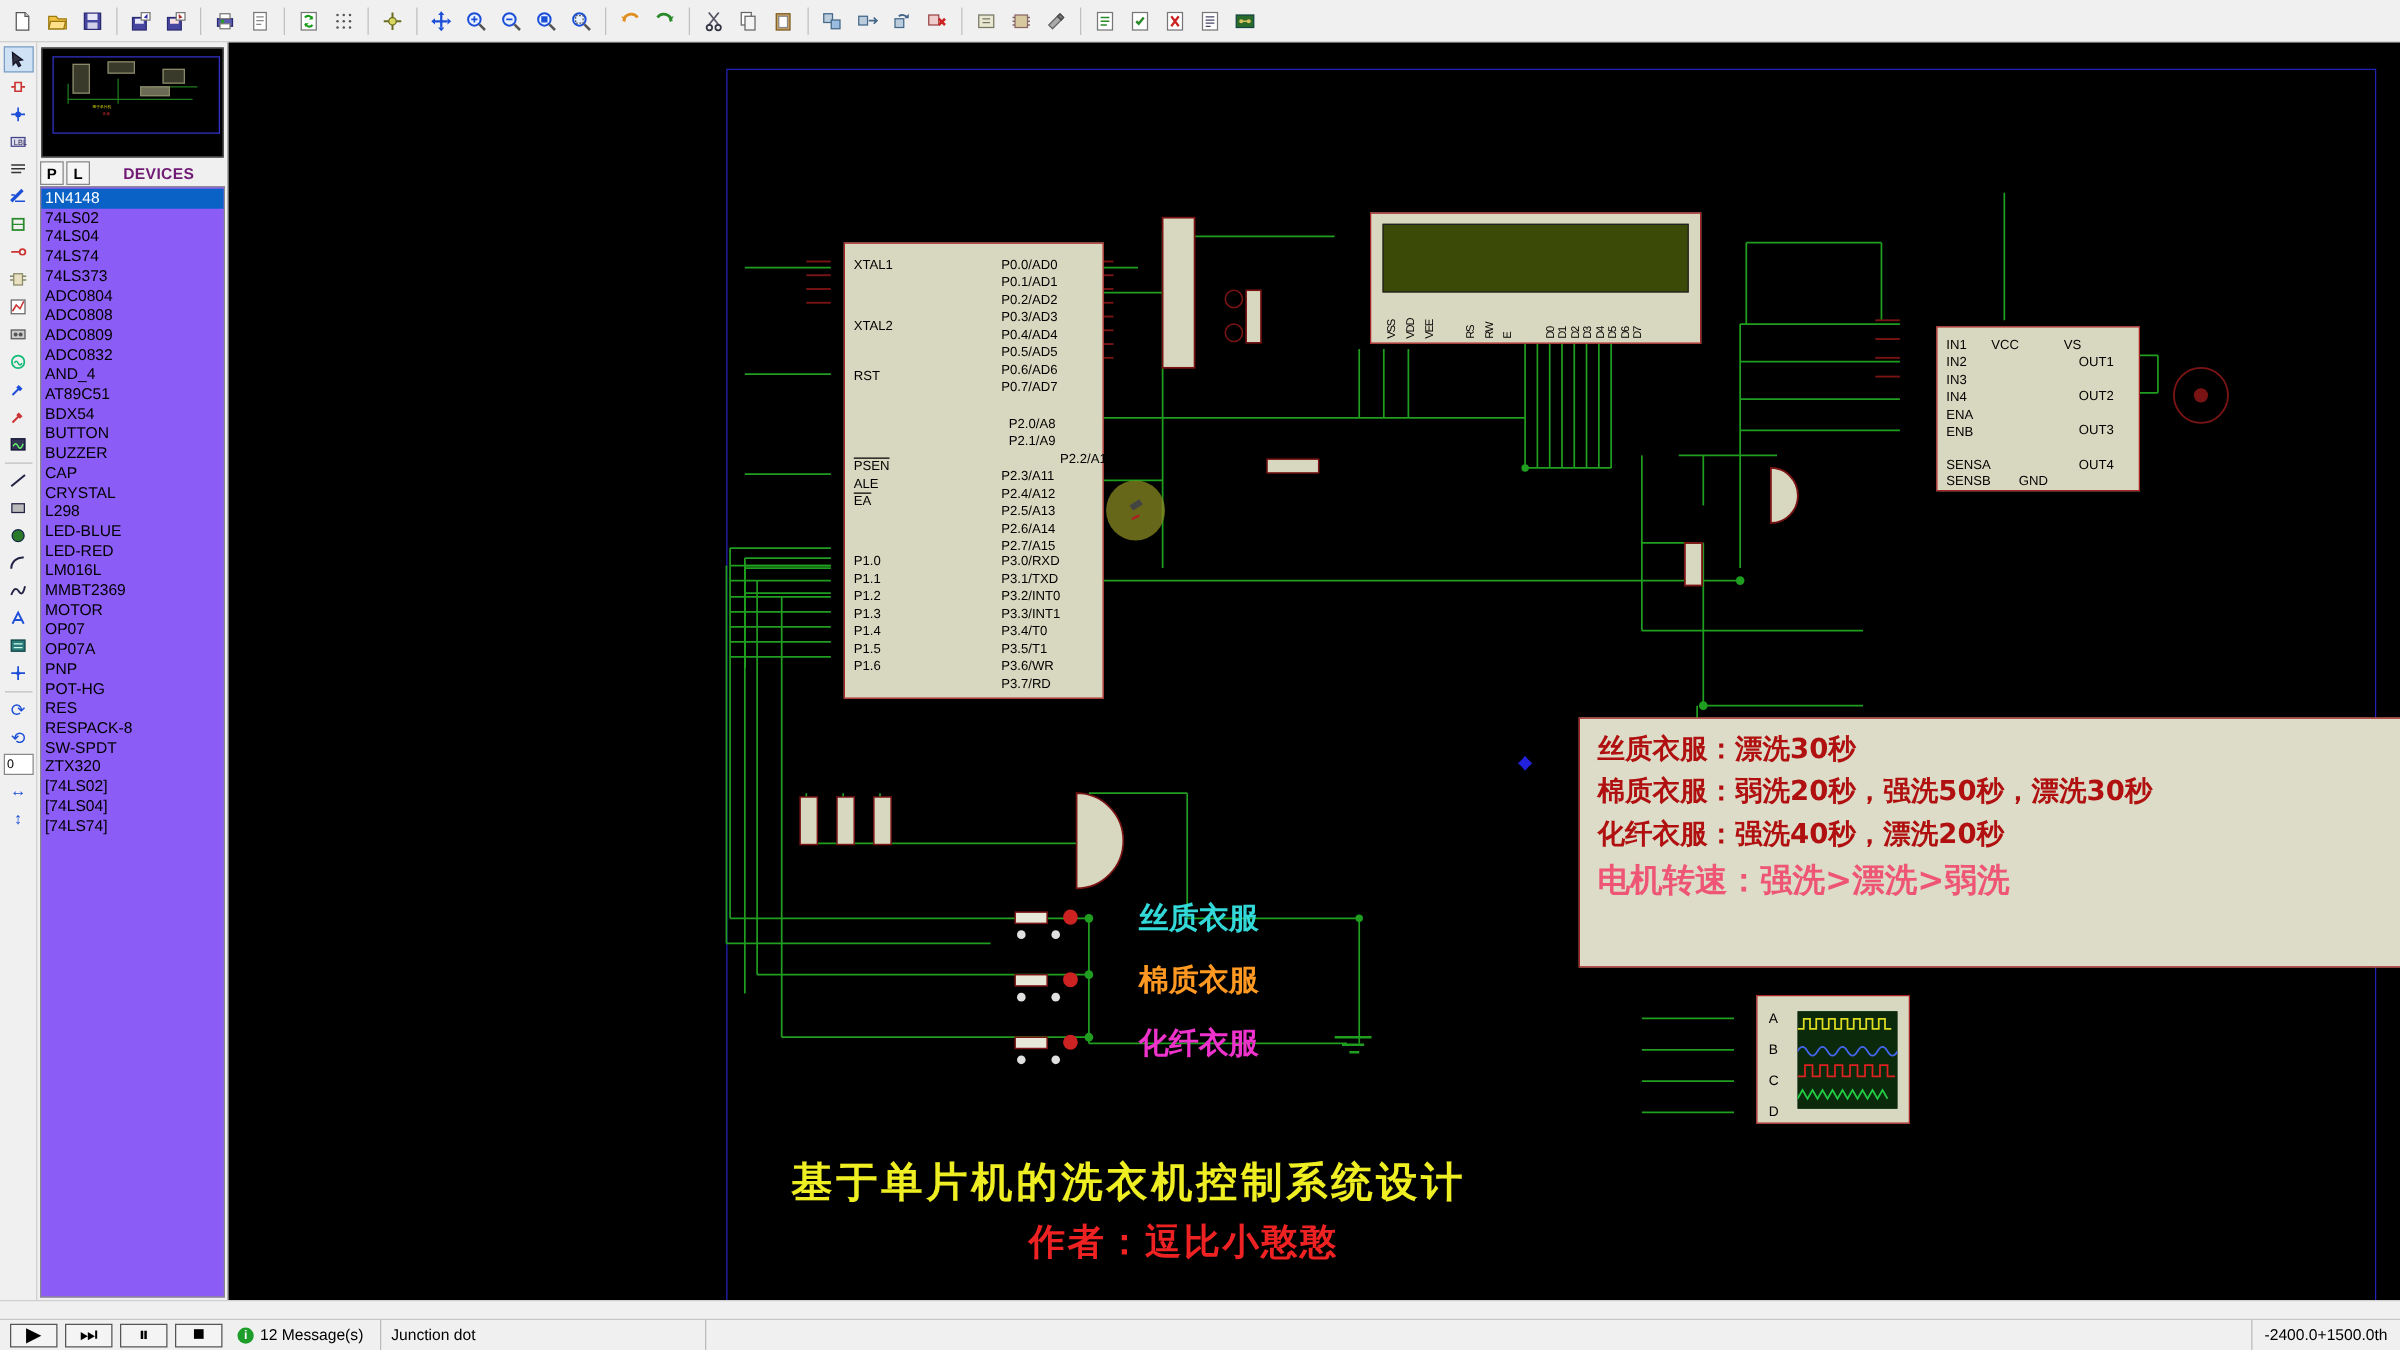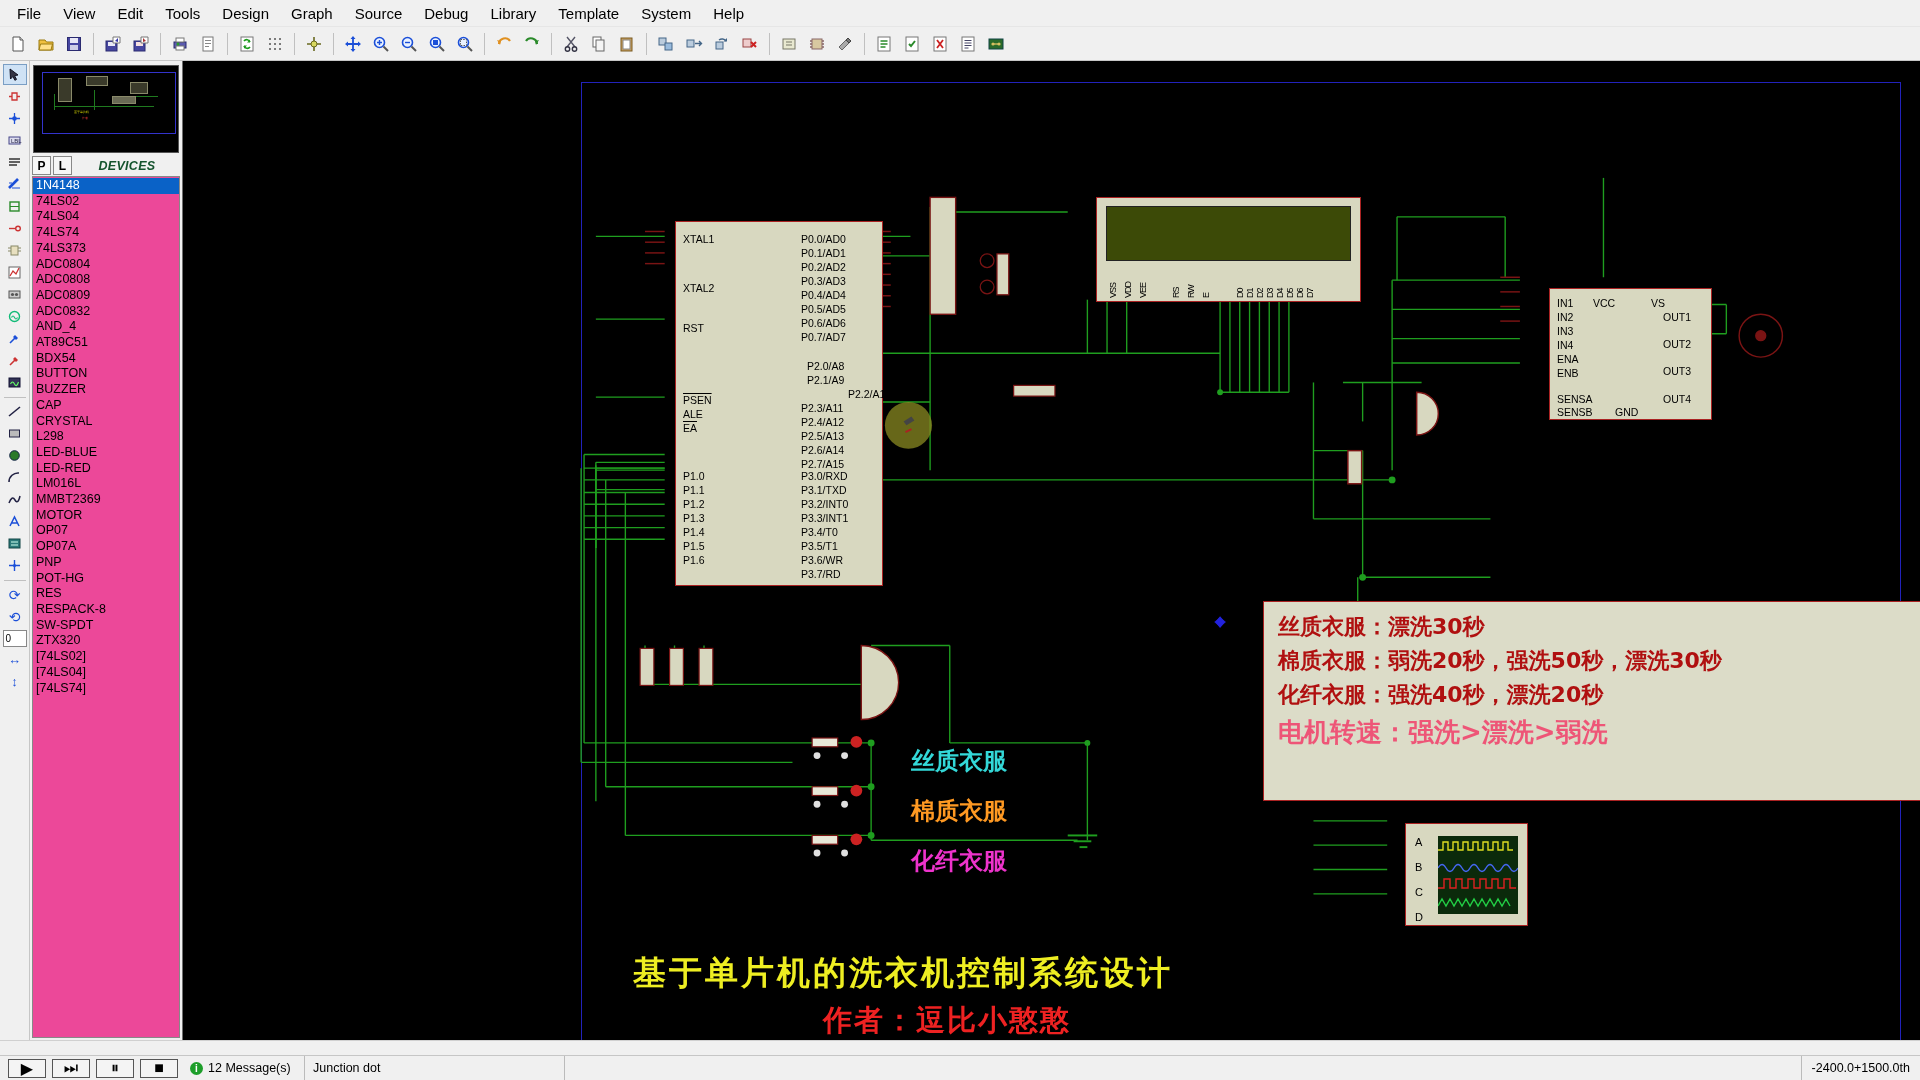--- a/index.html
+++ b/index.html
@@ -91,24 +91,24 @@
     display: flex; align-items: stretch; height: 19px; margin: 1px 2px 0 2px;
     background: #f0f0f0;
   }
   .devhdr-btn {
     width: 19px; border: 1px solid #888; background: #f6f6f6; font-size: 12px;
     display: flex; align-items: center; justify-content: center; margin-right: 2px;
     font-weight: 600; color: #000; cursor: default;
   }
   .devhdr-title {
     flex: 1; display: flex; align-items: center; justify-content: center;
-    font-size: 12.5px; font-weight: 700; color: #14532d; letter-spacing: .3px; font-style: italic;
+    font-size: 12.5px; font-weight: 700; color: #701a75; letter-spacing: .3px;
   }
   .devlist {
-    flex: 1; margin: 1px 2px 2px 2px; background: #ec4899; border: 1px solid #888;
+    flex: 1; margin: 1px 2px 2px 2px; background: #8b5cf6; border: 1px solid #888;
     overflow: hidden; padding-top: 1px;
   }
   .devitem {
     font-size: 12.5px; line-height: 15.7px; padding-left: 3px; color: #000;
     white-space: nowrap; cursor: default; font-family: "Liberation Sans", sans-serif;
   }
   .devitem.sel { background: #0a62c7; color: #fff; }
 
   
   .canvaswrap { flex: 1; background: #000; position: relative; overflow: hidden; min-width: 0; }
@@ -195,34 +195,20 @@
     height: 15px; background: #f0f0f0; display: flex; align-items: center;
     border-top: 1px solid #d0d0d0;
   }
 </style>
 </head>
 <body>
 
 <div id="app">
 
 
-  <div class="menubar">
-    <div class="menu-item">File</div>
-    <div class="menu-item">View</div>
-    <div class="menu-item">Edit</div>
-    <div class="menu-item">Tools</div>
-    <div class="menu-item">Design</div>
-    <div class="menu-item">Graph</div>
-    <div class="menu-item">Source</div>
-    <div class="menu-item">Debug</div>
-    <div class="menu-item">Library</div>
-    <div class="menu-item">Template</div>
-    <div class="menu-item">System</div>
-    <div class="menu-item">Help</div>
-  </div>
 
   <div class="toolbar">
     <div class="tb-btn">
       <svg width="18" height="18" viewBox="0 0 18 18">
           <path d="M4 2h7l3 3v11H4z" fill="#fff" stroke="#555"></path>
           <path d="M11 2v3h3" fill="#ddd" stroke="#555"></path>
         </svg>
     </div>
     <div class="tb-btn">
       <svg width="18" height="18" viewBox="0 0 18 18">

